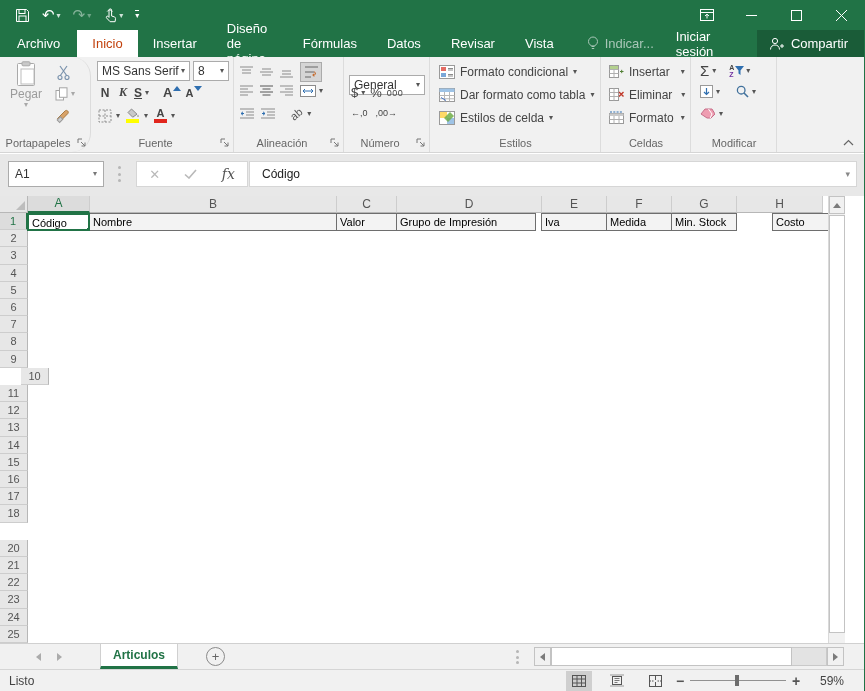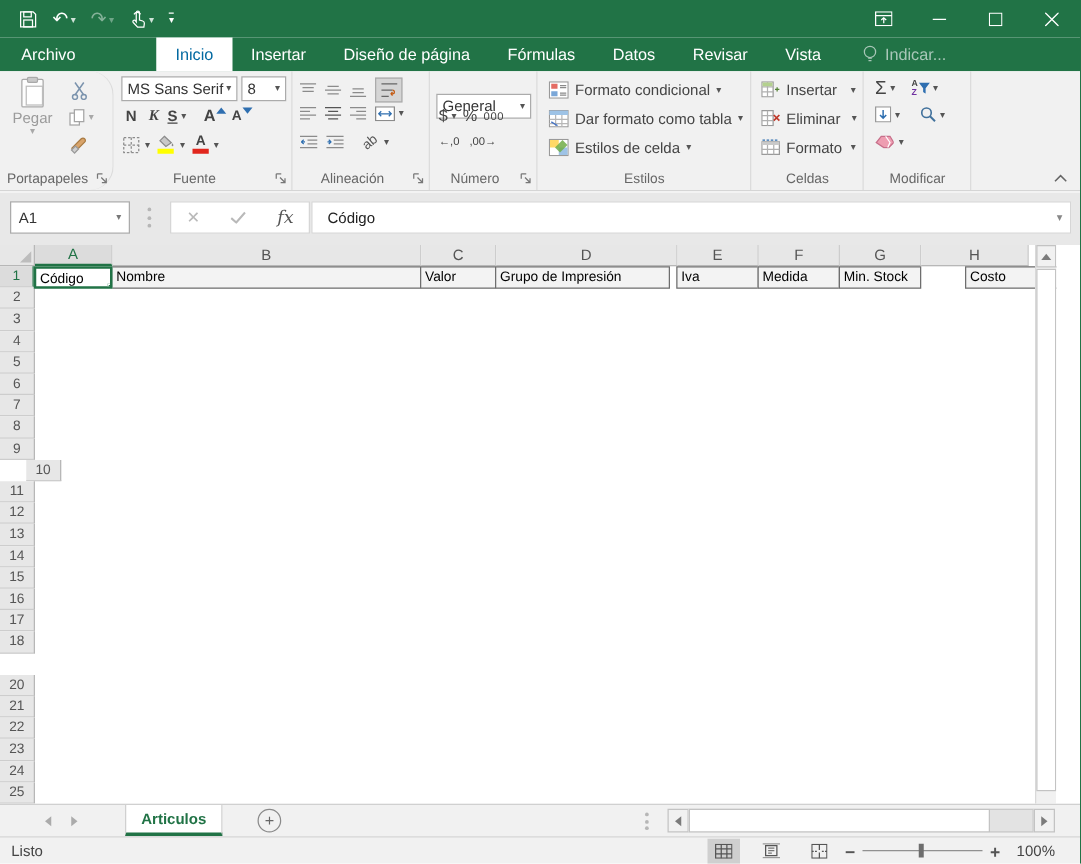--- a/index.html
+++ b/index.html
@@ -14,21 +14,21 @@
   .qat-chev { font-size:8px; margin-left:2px; color:#cfe3d8; }
   .dim { opacity:.45; }
   #title-text { position:absolute; left:0; right:0; text-align:center; font-size:13px; pointer-events:none; }
   .win-controls { position:absolute; right:0; top:0; height:30px; display:flex; }
   .win-btn { width:45px; height:30px; display:flex; align-items:center; justify-content:center; }
 
   
   #tabrow { position:absolute; top:30px; left:0; right:0; height:27px; background:#217346; display:flex; align-items:stretch; font-size:13px; }
   .rtab { color:#fff; display:flex; align-items:center; padding:0 15px; }
   .rtab.file { padding:0 17px; }
-  .rtab.active { background:#fff; color:#0369a1;margin-left:48px; }
+  .rtab.active { background:#fff; color:#c2410c; }
   #tellme { display:flex; align-items:center; gap:6px; color:#a9c7b8; padding:0 10px; margin-left:8px; }
   #signin { margin-left:auto; color:#fff; display:flex; align-items:center; padding:0 12px; }
   #share-btn { background:#1a5c38; color:#fff; display:flex; align-items:center; gap:7px; padding:0 16px 0 12px; }
 
   
   #ribbon { position:absolute; top:57px; left:0; right:0; height:96px; background:#f1f1f1; border-bottom:1px solid #d5d5d5; }
   .grp { position:absolute; top:0; height:95px; border-right:1px solid #dcdcdc; }
   .grp-label { position:absolute; bottom:3px; left:0; right:14px; text-align:center; font-size:11px; color:#666; }
   .launcher { position:absolute; bottom:4px; right:3px; width:11px; height:11px; }
   .rrow { position:absolute; left:0; right:0; display:flex; align-items:center; }
@@ -172,20 +172,31 @@
         <div class="rtab">Datos</div>
         <div class="rtab">Revisar</div>
         <div class="rtab">Vista</div>
       </div>
     <div id="tellme">
       <svg width="12" height="15" viewBox="0 0 12 15">
           <circle cx="6" cy="5.5" r="4.5" fill="none" stroke="#a9c7b8"></circle>
           <path d="M4.5 10.5h3M4.8 12.5h2.4" stroke="#a9c7b8"></path>
         </svg>
       <span>Indicar...</span>
+    </div>
+    <div id="signin">
+        <span>Iniciar sesión</span>
+      </div>
+    <div id="share-btn">
+      <svg width="15" height="14" viewBox="0 0 15 14">
+          <circle cx="6" cy="4" r="2.6" fill="none" stroke="#fff"></circle>
+          <path d="M1.5 12.5c0-2.8 2-4.5 4.5-4.5s4.5 1.7 4.5 4.5" fill="none" stroke="#fff"></path>
+          <path d="M11 9h4M13 7v4" stroke="#fff"></path>
+        </svg>
+      <span>Compartir</span>
     </div>
   </div>
 
   <div id="ribbon">
 
     <div class="grp" style="left:0;width:91px;border-radius:19px;">
       <div style="position:absolute;left:6px;top:4px;width:40px;text-align:center;">
         <svg width="22" height="26" viewBox="0 0 22 26" style="margin:0 auto;">
             <rect x="2.5" y="2.5" width="17" height="22" rx="1" fill="#fdfdfd" stroke="#a9a9a9"></rect>
             <rect x="7" y=".8" width="8" height="4" rx="1" fill="#c9c9c9" stroke="#a9a9a9"></rect>
@@ -633,17 +644,17 @@
             <path d="M.5 6h4M8.5 6h4" stroke="#555" stroke-dasharray="1.5 1"></path>
           </svg>
       </span>
     </div>
     <div id="zoom-ctl">
       <span class="zoom-sign">−</span>
       <span id="zoom-track">
           <span id="zoom-thumb"></span>
         </span>
       <span class="zoom-sign">+</span>
-      <span id="zoom-pct">100%</span>
+      <span id="zoom-pct">59%</span>
     </div>
   </div>
 
 </div>
 
 </body></html>

